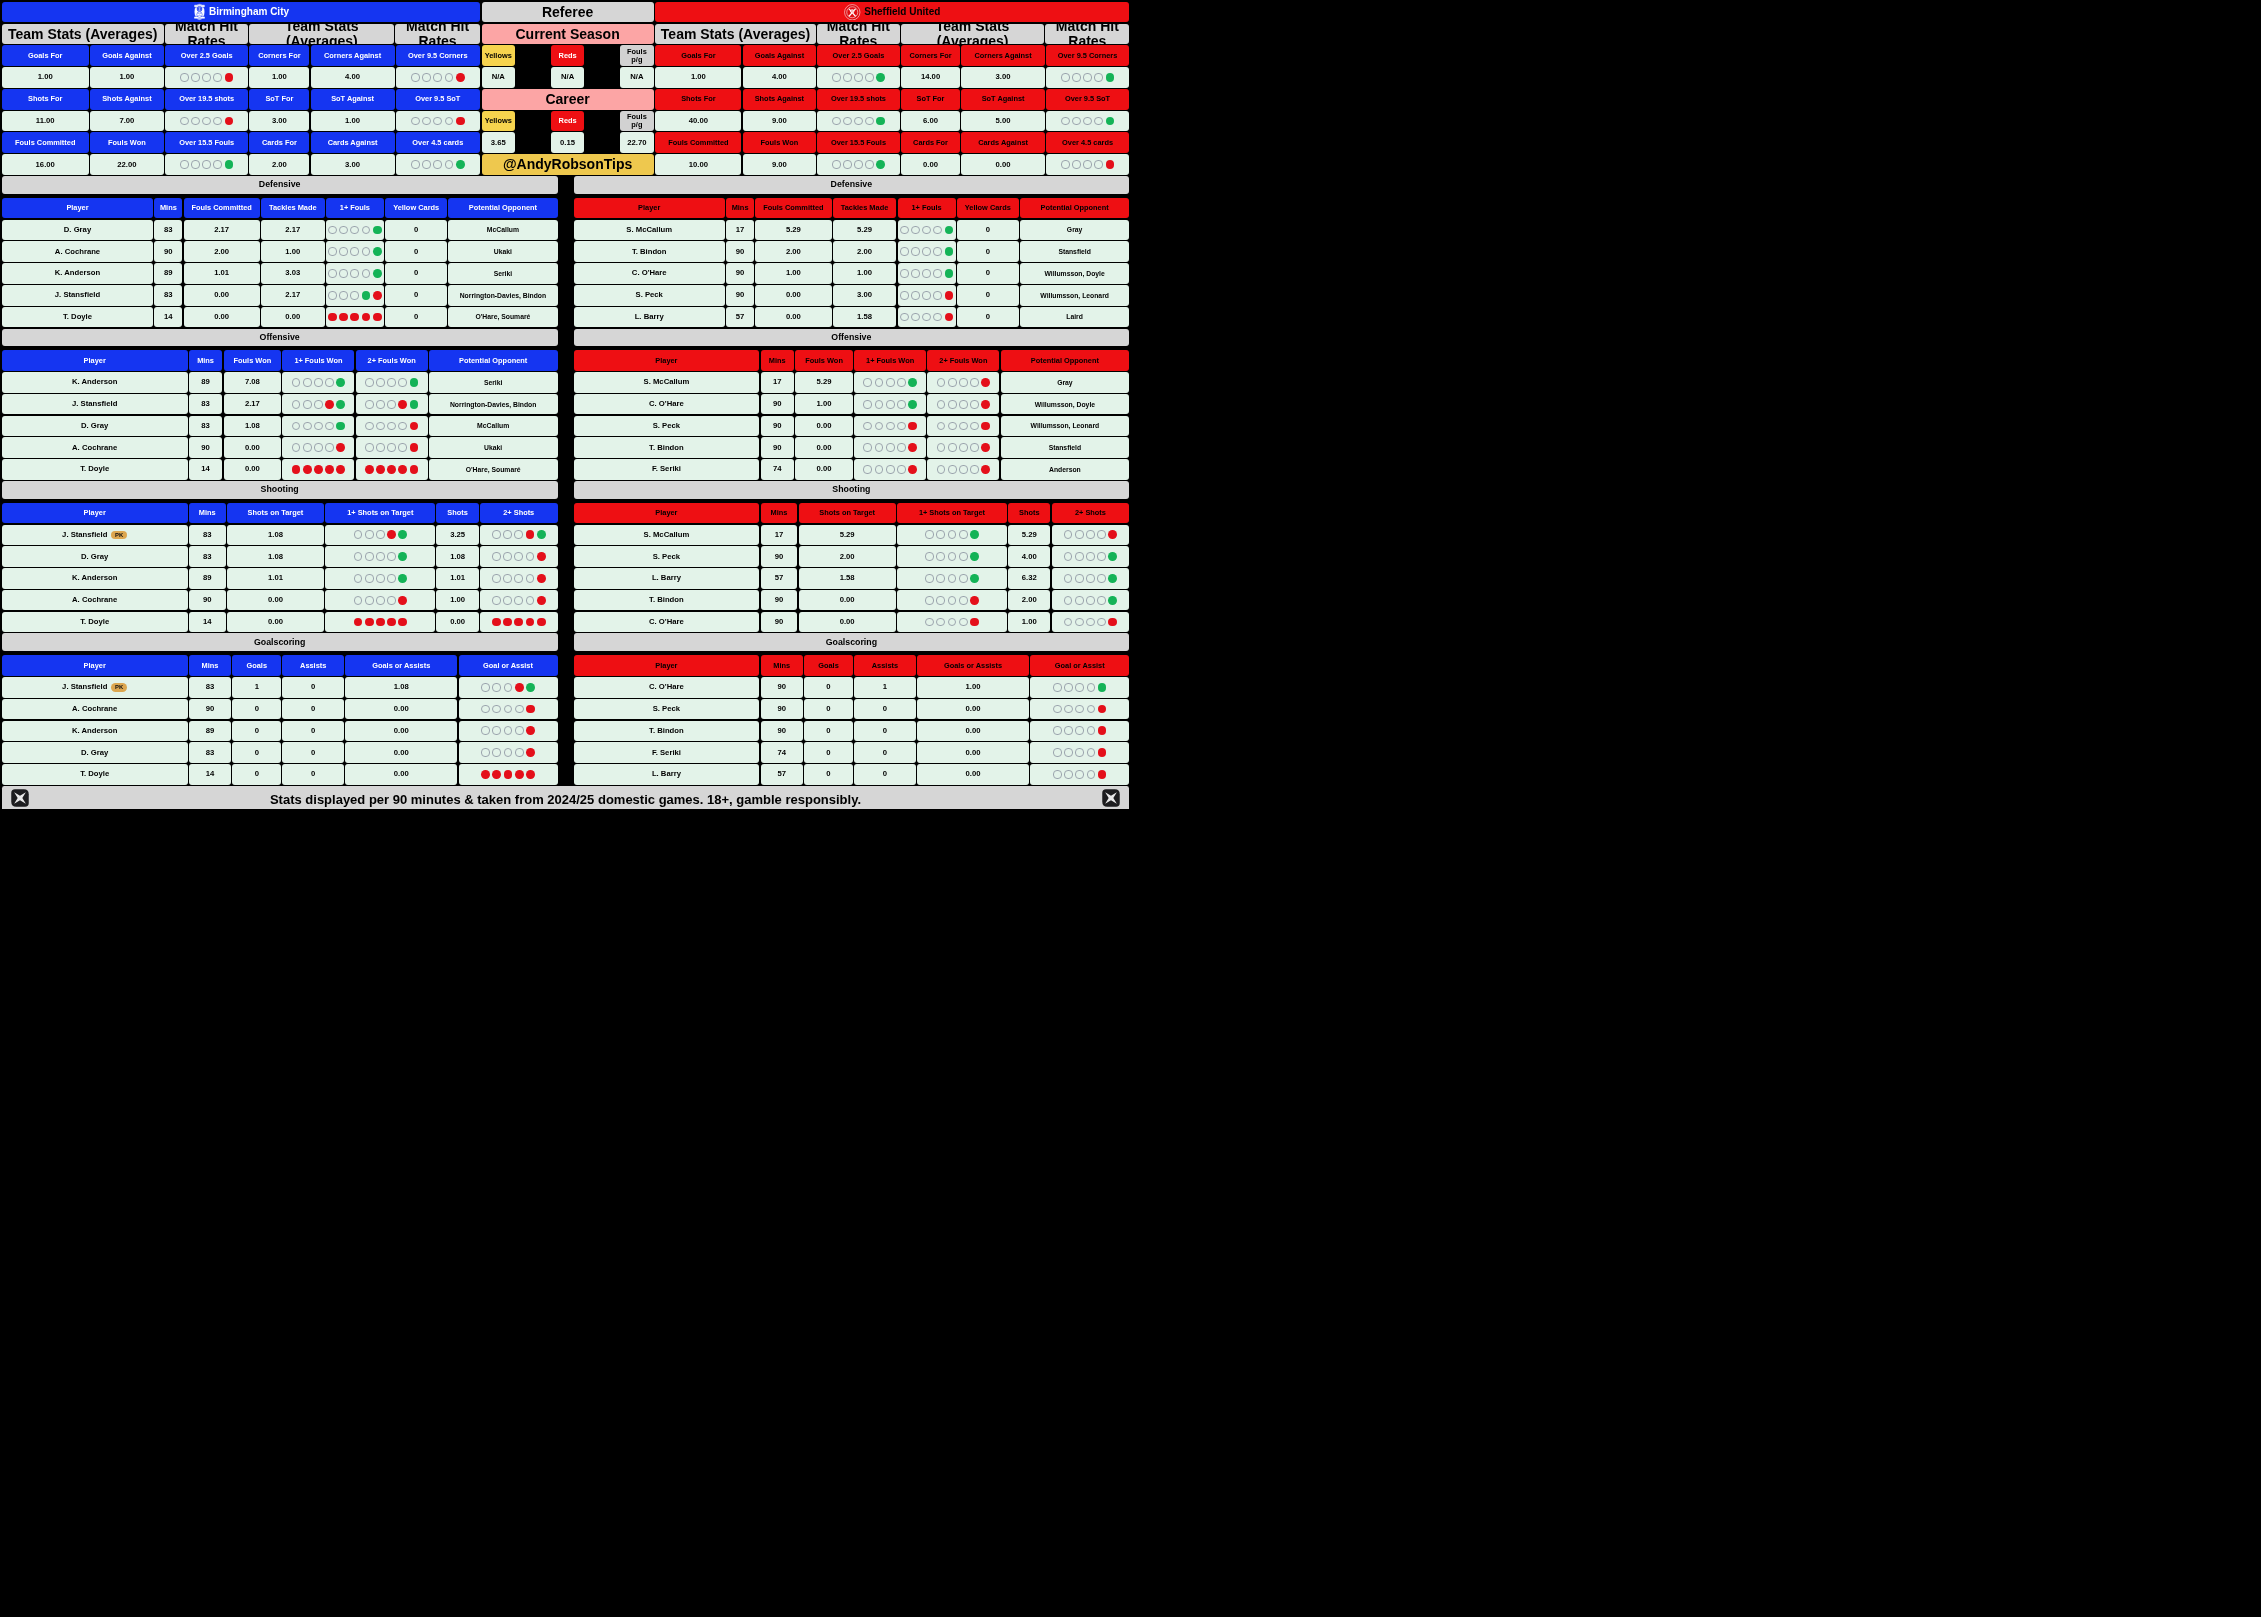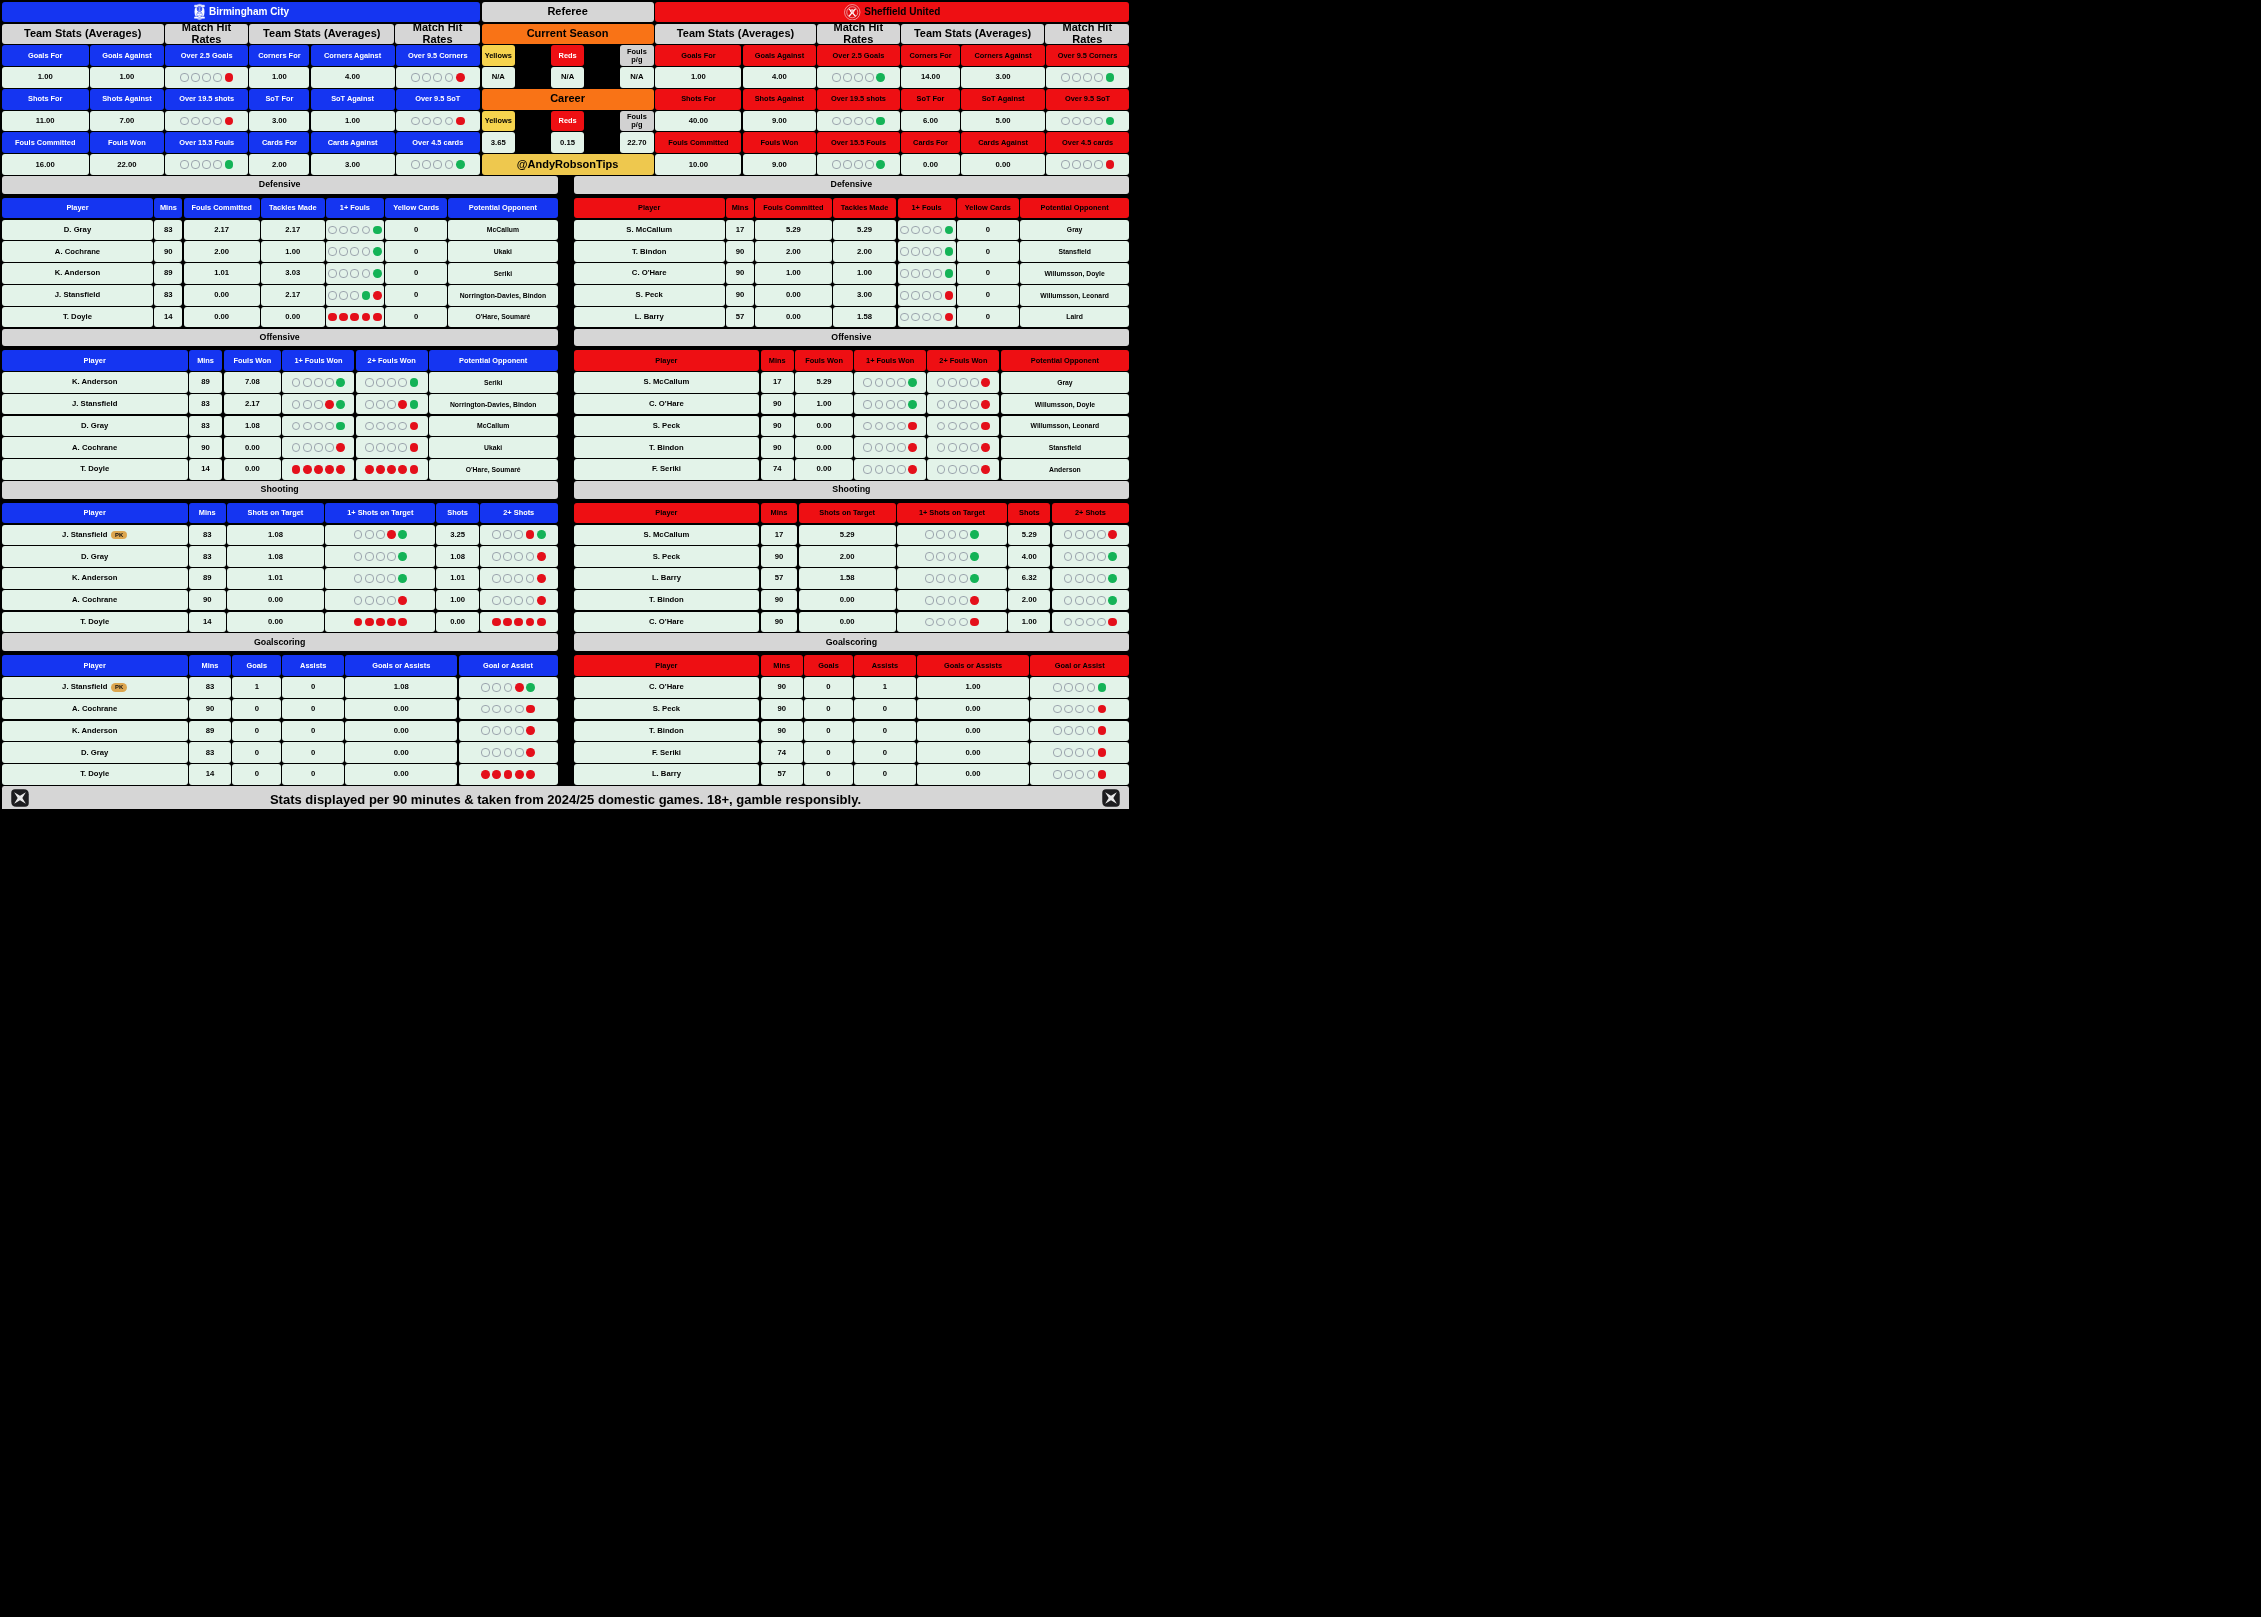--- a/index.html
+++ b/index.html
@@ -24,27 +24,27 @@
   .cols-goalscoring{grid-template-columns:338fr 77fr 89fr 112fr 204fr 180fr;}
   .cell{
     display:flex;align-items:center;justify-content:center;gap:3.5px;
     border-radius:2.9px;font-size:7.7px;line-height:1.05;text-align:center;
     overflow:hidden;padding:0 1.2px;
   }
   .home-bg{background:#1535f1;color:#fff;}
   .away-bg{background:#ee0f13;color:#000;}
   .pale{background:#e3f3e9;color:#000;}
   .band-light{background:#d6d6d6;}
-  .band-dark{background:#f97316;}
+  .band-dark{background:#fca5a5;}
   .yellow-bg{background:#f6d44e;}
   .red-bg{background:#ee0f13;color:#fff;}
   .gray-bg{background:#d2d2d2;}
   .gold-bg{background:#eec84e;}
   .team-header{font-size:10px;}
-  .subhead{font-size:11px;}
+  .subhead{font-size:14px;}
   .band{font-size:8.8px;height:17.7px;}
   .stat-head{font-size:7.4px;}
   .small-text{font-size:6.8px;}
   .crest{display:flex;align-items:center;}
   .dots{display:flex;gap:2.4px;align-items:center;justify-content:center;}
   .dot{width:8.8px;height:8.8px;box-sizing:border-box;display:inline-block;}
   .dot-o{border:1.2px solid #9ba4ad;border-radius:45%;background:transparent;}
   .dot-g{border-radius:50%;background:#14b357;}
   .dot-r{border-radius:50%;background:#e40f1a;}
   .pk-badge{

